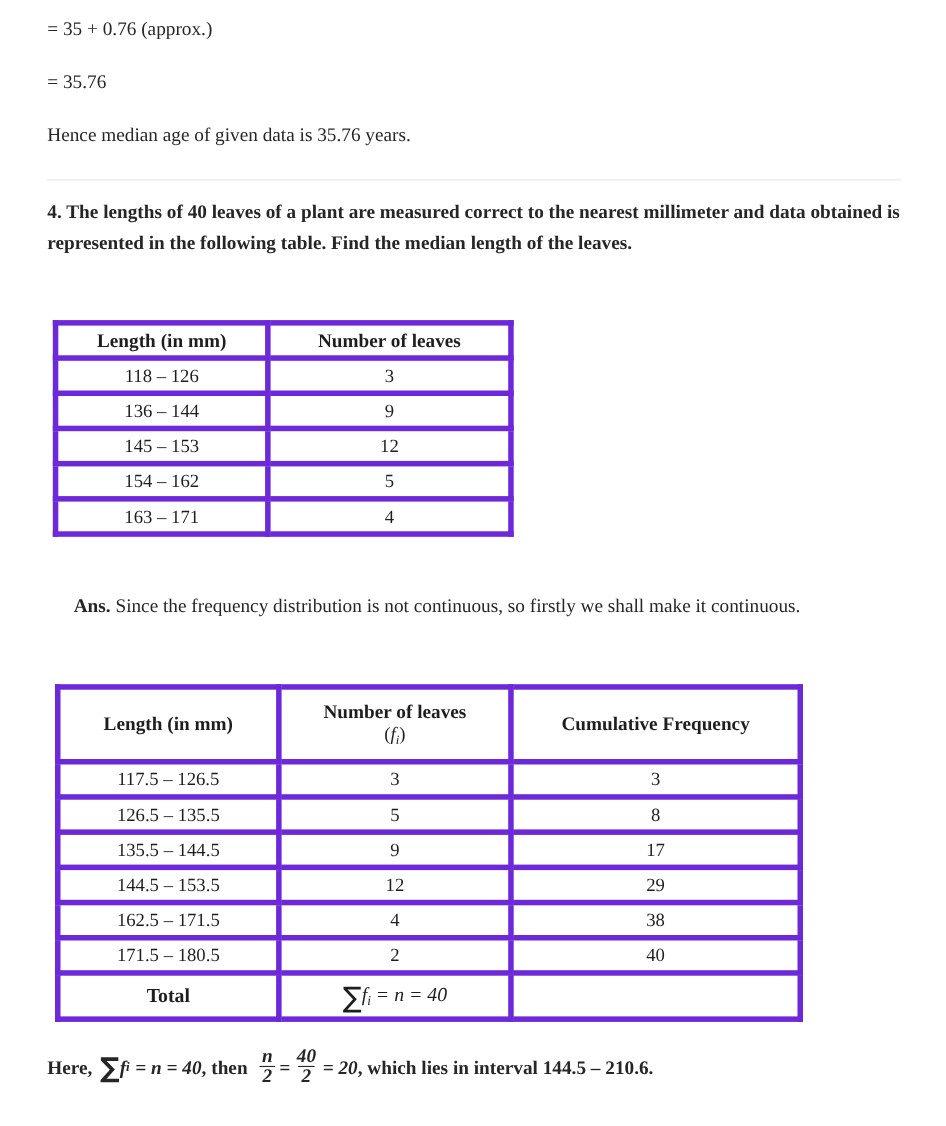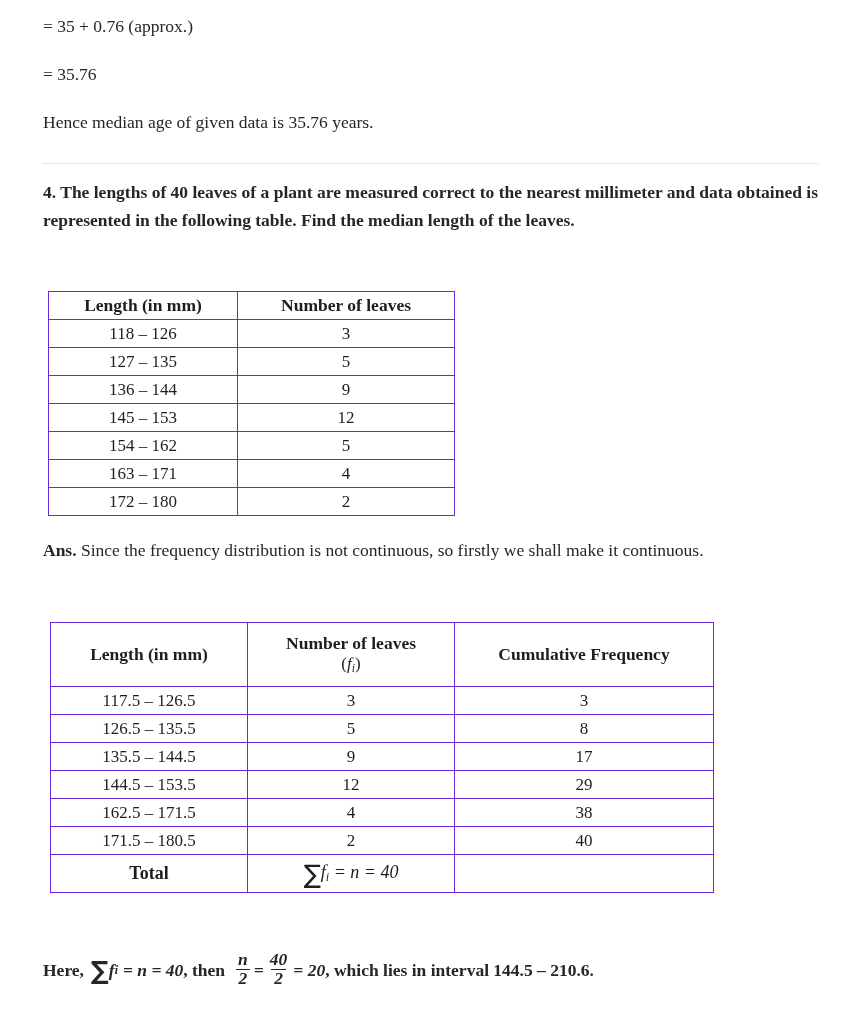--- a/index.html
+++ b/index.html
@@ -59,21 +59,21 @@
 
   
   table.data {
     position: absolute;
     border-collapse: collapse;
     font-size: 17px;
     color: #1e1e1e;
     background: #ffffff;
   }
   table.data td, table.data th {
-    border: 1px solid #6d28d9;
+    border: 5px solid #6d28d9;
     padding: 0;
     text-align: center;
     vertical-align: middle;
     font-weight: normal;
   }
   table.data thead th {
     font-weight: bold;
     font-size: 17.5px;
   }
 
@@ -174,47 +174,39 @@
         <th class="c1">Length (in mm)</th>
         <th class="c2">Number of leaves</th>
       </tr>
     </thead>
     <tbody>
       <tr>
         <td>118 – 126</td>
         <td>3</td>
       </tr>
       <tr>
-        <td>127 – 135</td>
-        <td>5</td>
-      </tr>
-      <tr>
         <td>136 – 144</td>
         <td>9</td>
       </tr>
       <tr>
         <td>145 – 153</td>
         <td>12</td>
       </tr>
       <tr>
         <td>154 – 162</td>
         <td>5</td>
       </tr>
       <tr>
         <td>163 – 171</td>
         <td>4</td>
       </tr>
-      <tr>
-        <td>172 – 180</td>
-        <td>2</td>
-      </tr>
     </tbody>
   </table>
 
-  <div class="para justify" style="top:536px;">
+  <div class="para justify" style="top:536px;margin-left:24px;">
     <span class="bold">Ans.</span>
     <span>Since the frequency distribution is not continuous, so firstly we shall make it continuous.</span>
   </div>
 
   <table class="data" id="table-leaves-continuous">
     <thead>
       <tr>
         <th class="h1">Length (in mm)</th>
         <th class="h2">
           <div class="hdr-stack">

